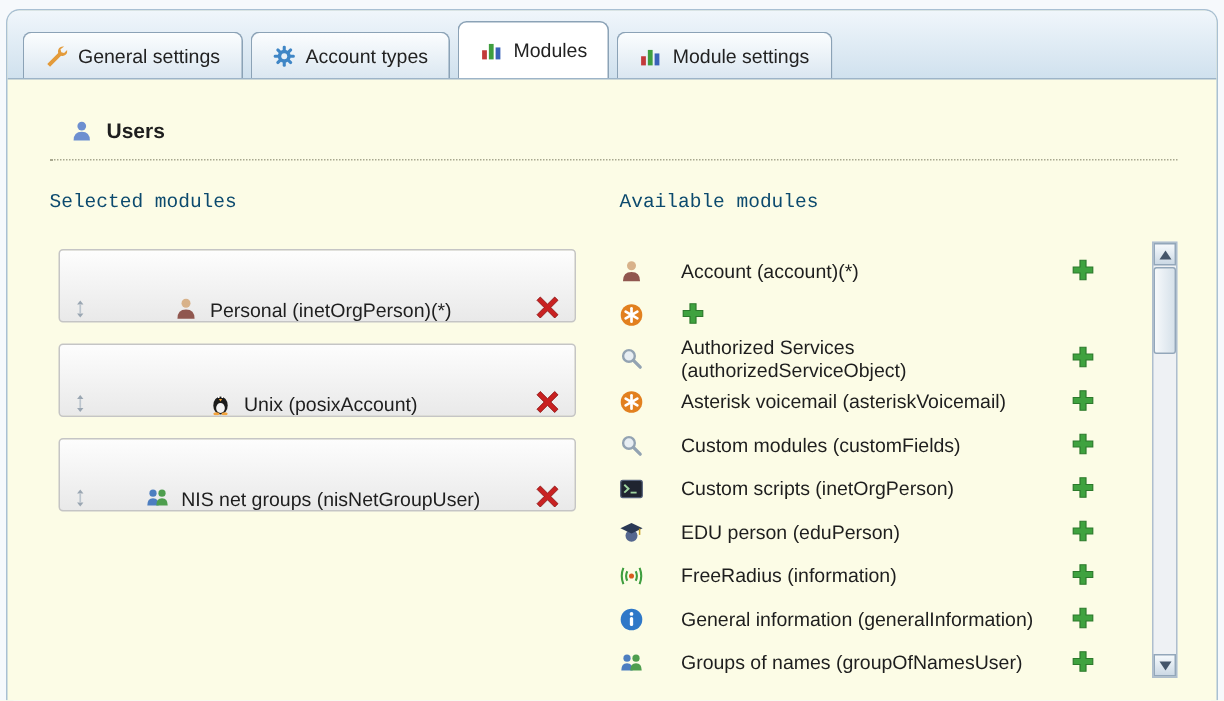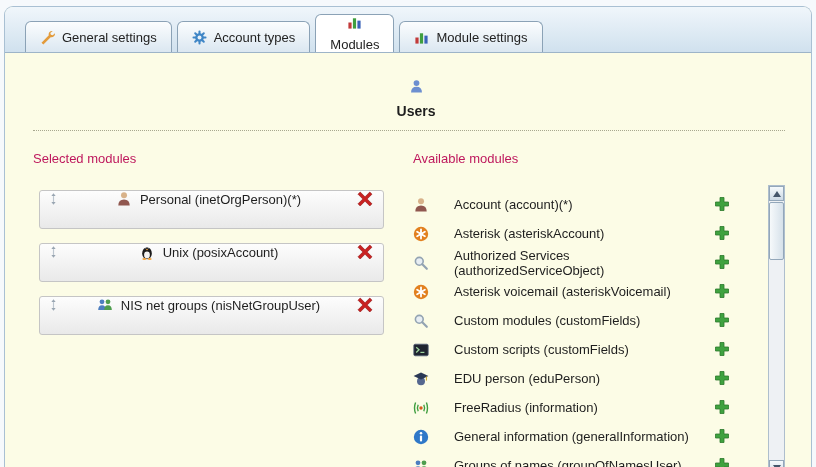--- a/index.html
+++ b/index.html
@@ -17,48 +17,47 @@
     background: #fcfce6;
     border: 1px solid #a9c0d3; border-bottom: none;
     border-radius: 9px 9px 0 0;
     overflow: hidden;
   }
   .tabbar {
     height: 46px;
     background: linear-gradient(#f0f6fb, #d0e1ee);
     border-bottom: 1px solid #9db4c8;
     display: flex; align-items: flex-end;
-    padding: 0 0 0 20px; gap: 5px;
+    padding: 0 0 0 10px; gap: 5px;
   }
   .tab {
     display: flex; align-items: center; gap: 7px;
     height: 31px; padding: 0 14px;
     background: linear-gradient(#fbfdfe, #dbe7f1);
     border: 1px solid #8ba2b6; border-bottom: none;
     border-radius: 6px 6px 0 0;
     cursor: pointer; white-space: nowrap; color: #222;
   }
-  .tab.active { height: 38px; background: #fff; flex-direction: column; }
+  .tab.active { height: 38px; background: #fff; }
   .i { width: 16px; height: 16px; flex: none; display: inline-block; }
   .i-sm { width: 15px; height: 15px; }
   .content { padding: 26px 26px 0 28px; }
   .section-header {
     display: flex; align-items: center; gap: 9px;
     font-weight: bold; font-size: 14px;
     padding: 0 0 11px 14px;
     border-bottom: 1px dotted #a8a88f;
-    flex-direction: column;
   }
   .columns { display: flex; margin-top: 20px; }
   .col-left { width: 372px; flex: none; }
   .col-right { flex: 1; margin-left: 8px; position: relative; padding-right: 54px; }
-  .col-label { margin-bottom: 24px; color: #be185d; }
+  .col-label { margin-bottom: 24px; color: #0c4a6e; font-family: Liberation Mono, monospace; }
   .sel-item {
-    width: 345px; height: 39px; margin: 0 0 14px 6px;
-    display: flex; align-items: flex-start;
+    width: 345px; height: 49px; margin: 0 0 14px 6px;
+    display: flex; align-items: flex-end;
     padding: 0 9px 0 7px;
     background: linear-gradient(#fdfdfd, #e9e9e9);
     border: 1px solid #c5c5c5; border-radius: 3px;
     cursor: move;
   }
   .drag { width: 13px; height: 16px; flex: none; display: inline-flex; }
   .sel-center { flex: 1; display: flex; align-items: center; justify-content: center; gap: 8px; }
   .avail-row { height: 29px; display: flex; align-items: center; gap: 25px; }
   .avail-label { flex: 1; }
   .add-btn, .del-btn { width: 17px; height: 17px; cursor: pointer; flex: none; display: inline-flex; }
@@ -292,21 +291,20 @@
             <svg class="i">
                 <use href="#sym-plus"></use>
               </svg>
           </span>
         </div>
 
         <div class="avail-row">
           <svg class="i">
               <use href="#sym-asterisk"></use>
             </svg>
-          <span class="avail-label">Asterisk (asteriskAccount)</span>
           <span class="add-btn">
             <svg class="i">
                 <use href="#sym-plus"></use>
               </svg>
           </span>
         </div>
 
         <div class="avail-row">
           <svg class="i">
               <use href="#sym-magnifier"></use>
@@ -340,21 +338,21 @@
             <svg class="i">
                 <use href="#sym-plus"></use>
               </svg>
           </span>
         </div>
 
         <div class="avail-row">
           <svg class="i">
               <use href="#sym-terminal"></use>
             </svg>
-          <span class="avail-label">Custom scripts (customFields)</span>
+          <span class="avail-label">Custom scripts (inetOrgPerson)</span>
           <span class="add-btn">
             <svg class="i">
                 <use href="#sym-plus"></use>
               </svg>
           </span>
         </div>
 
         <div class="avail-row">
           <svg class="i">
               <use href="#sym-graduate"></use>

